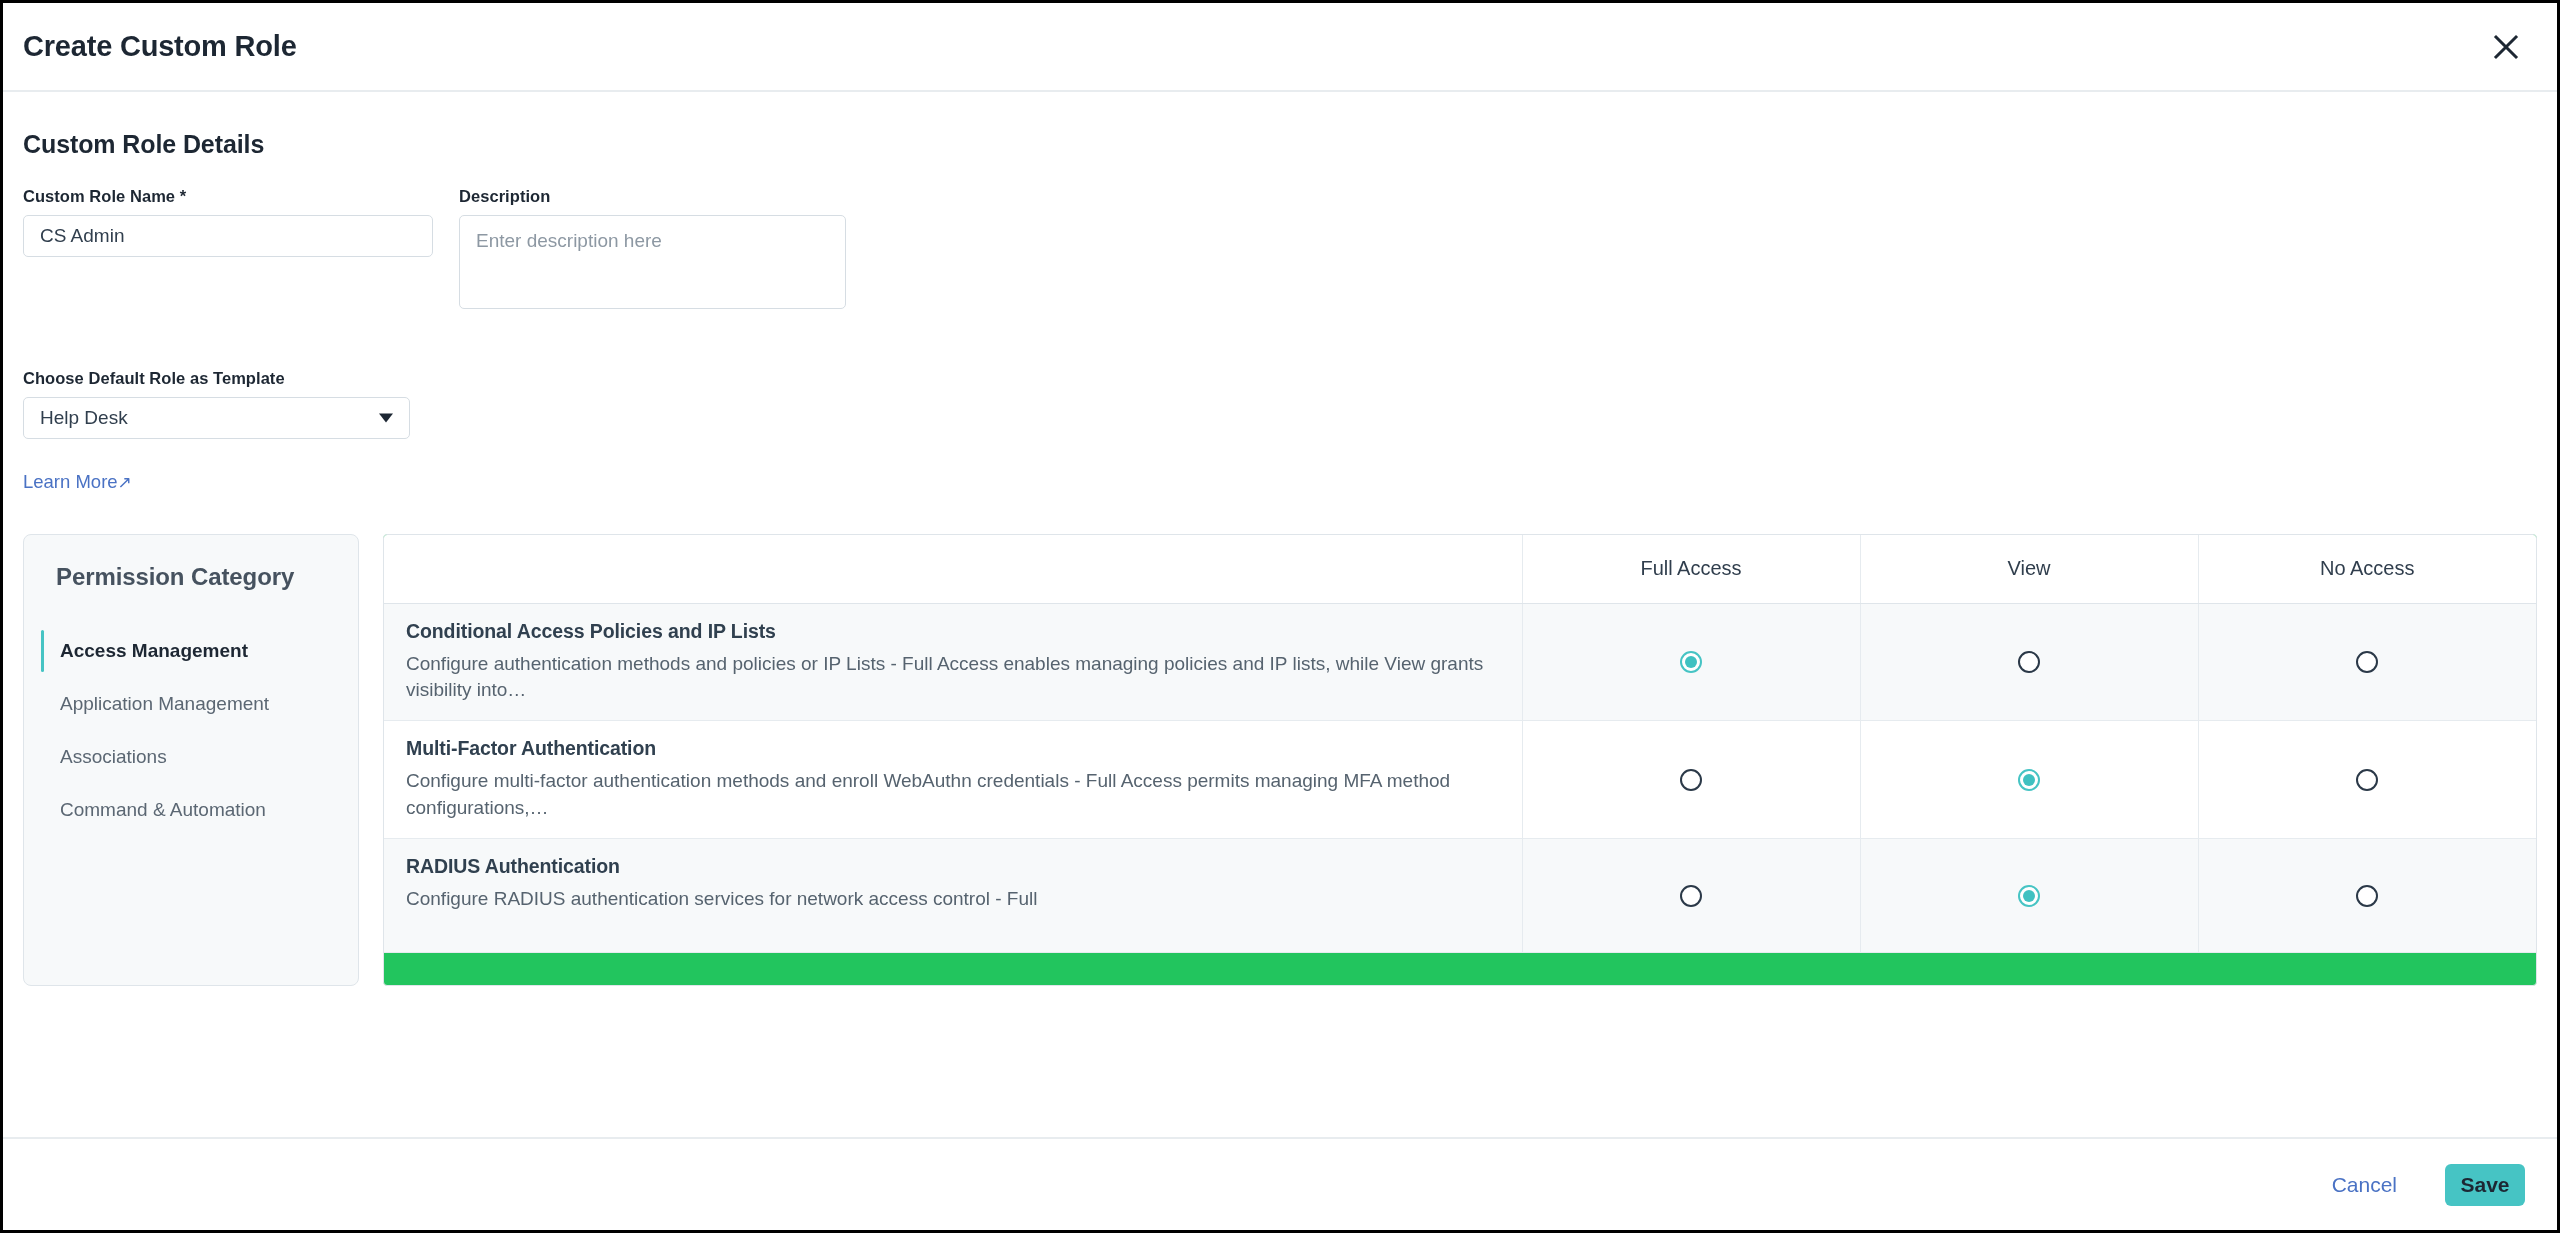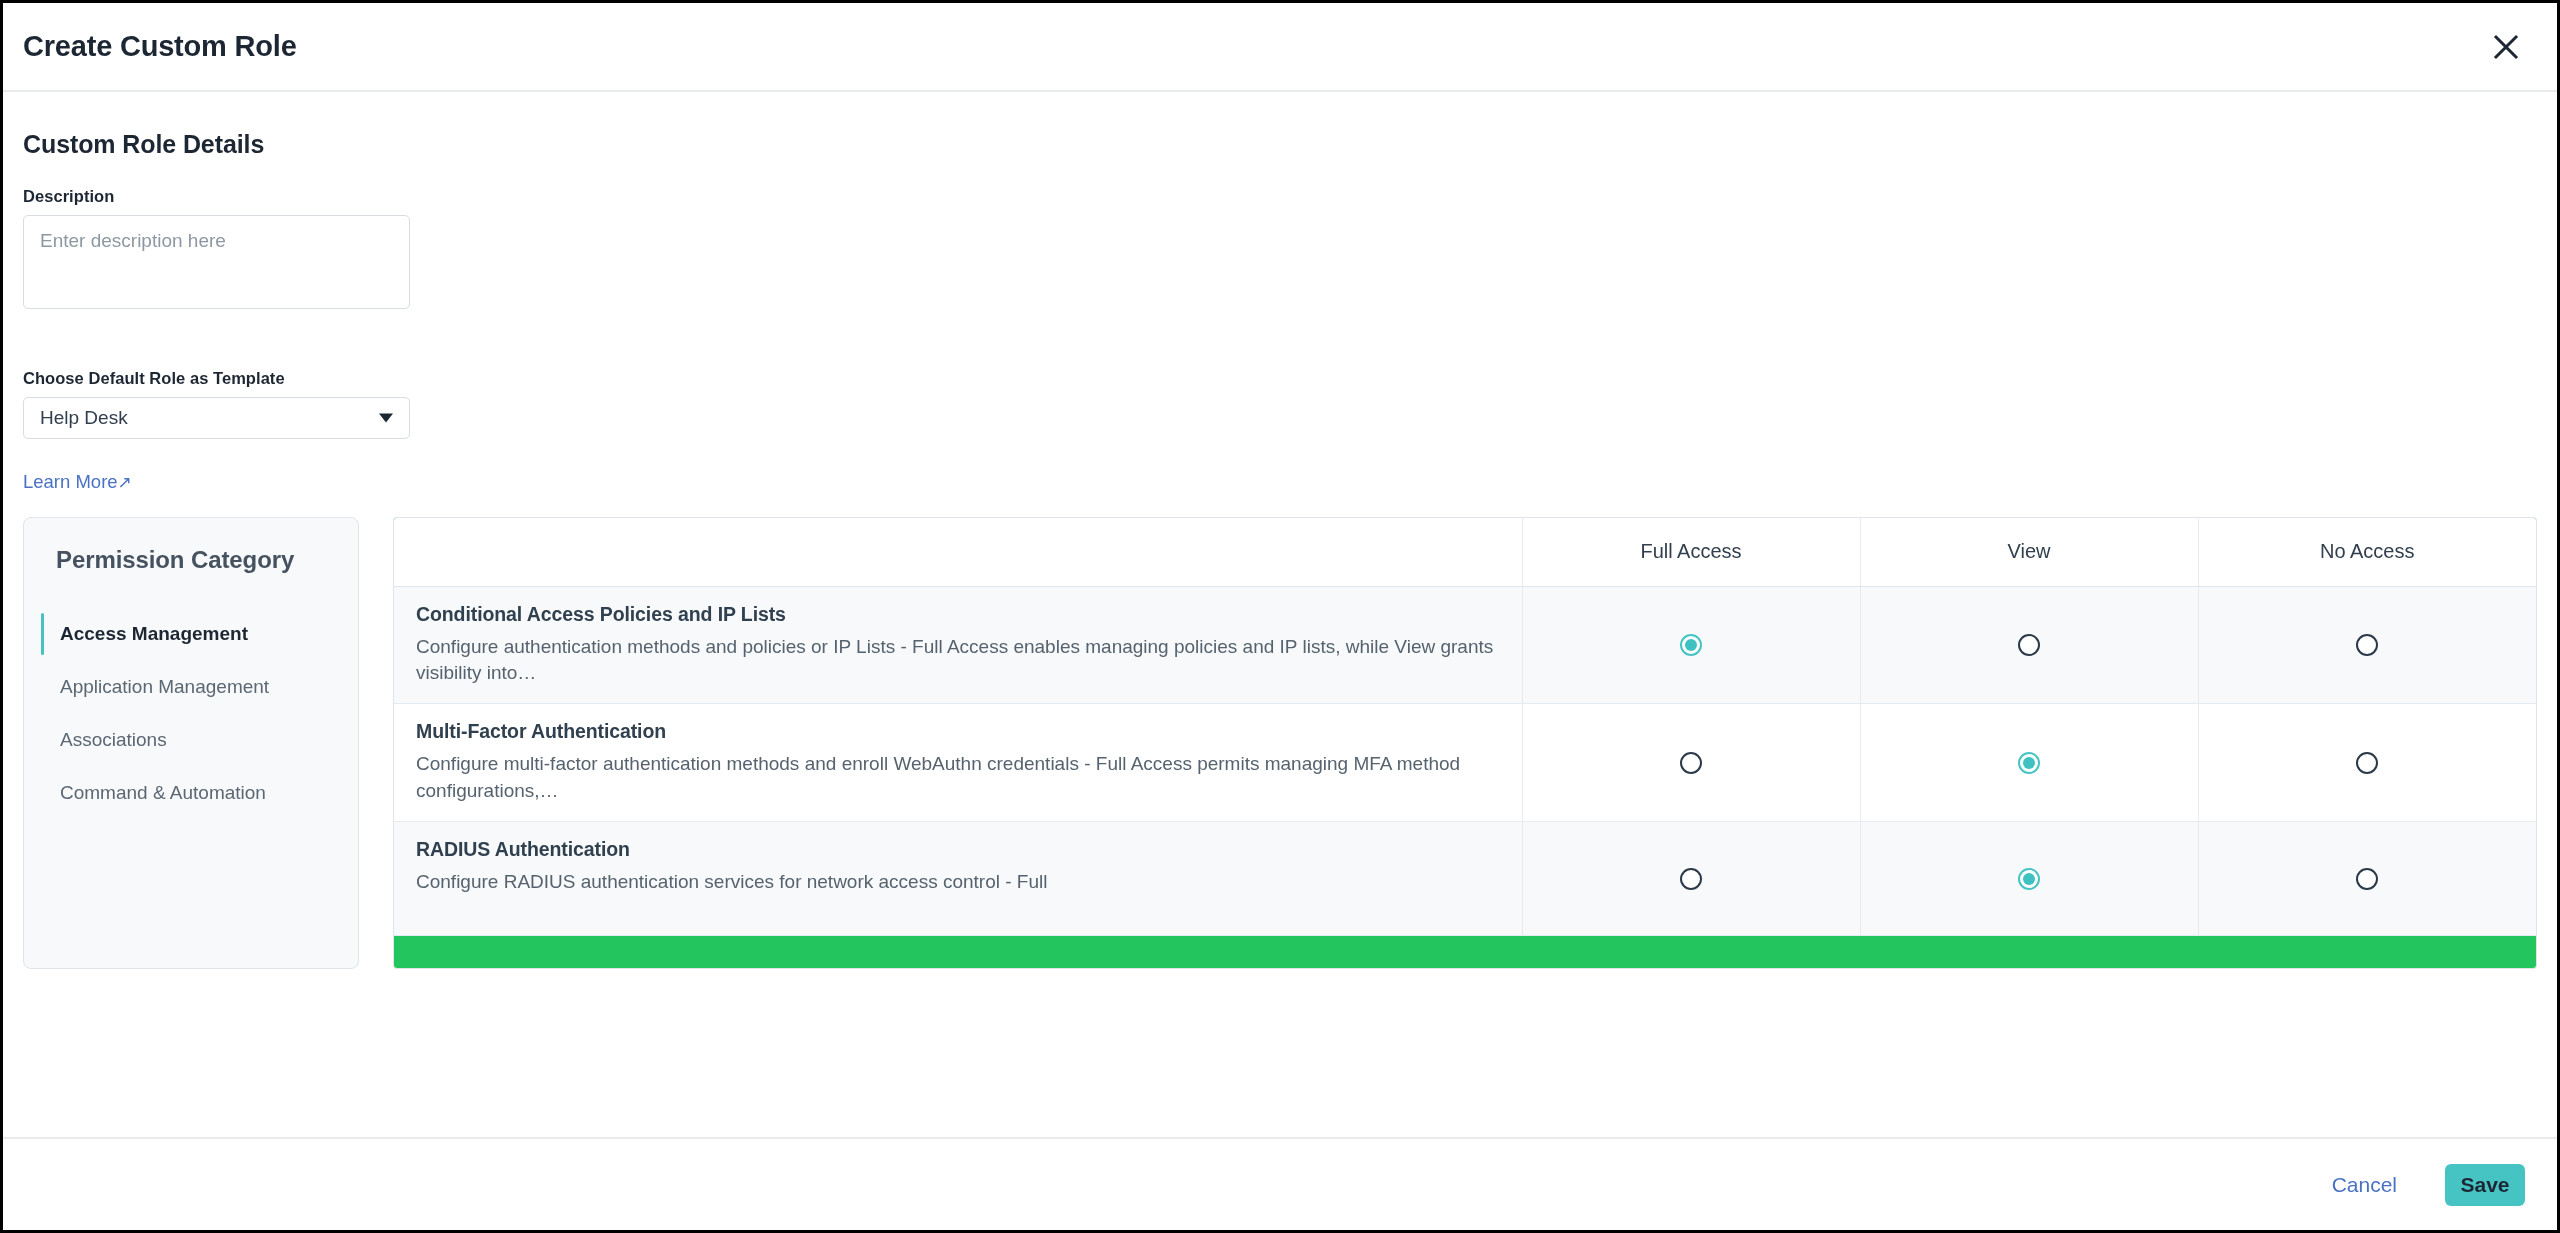--- a/index.html
+++ b/index.html
@@ -156,22 +156,22 @@
     color: #4a72c4;
     text-decoration: none;
     cursor: pointer;
     font-weight: 500;
   }
   .learn-more .ext-arrow { font-size: 17px; line-height: 1; }
 
   
   .perm-area {
     display: flex;
-    margin-top: 24px;
-    gap: 34px;
+    margin-top: 41px;
+    gap: 24px;
     align-items: flex-start;
   }
 
   
   .perm-sidebar {
     width: 336px;
     min-width: 336px;
     height: 452px;
     background: #f7f9fa;
     border: 1px solid #dfe5ea;
@@ -348,20 +348,24 @@
         <path d="M4 4 L24 24 M24 4 L4 24" stroke="#1d2733" stroke-width="3" stroke-linecap="square" fill="none"></path>
       </svg>
     </button>
   </div>
 
   <div class="modal-body">
 
     <div class="section-title">Custom Role Details</div>
 
     <div class="field-row">
+      <div class="field-col-name">
+        <label class="field-label">Custom Role Name *</label>
+        <input class="text-input" type="text" value="CS Admin" style="">
+      </div>
       <div class="field-col-desc">
         <label class="field-label">Description</label>
         <textarea class="text-area" placeholder="Enter description here" style=""></textarea>
       </div>
     </div>
 
     <div class="template-block">
       <label class="field-label">Choose Default Role as Template</label>
       <div class="select-wrap">
         <div class="select-box">

